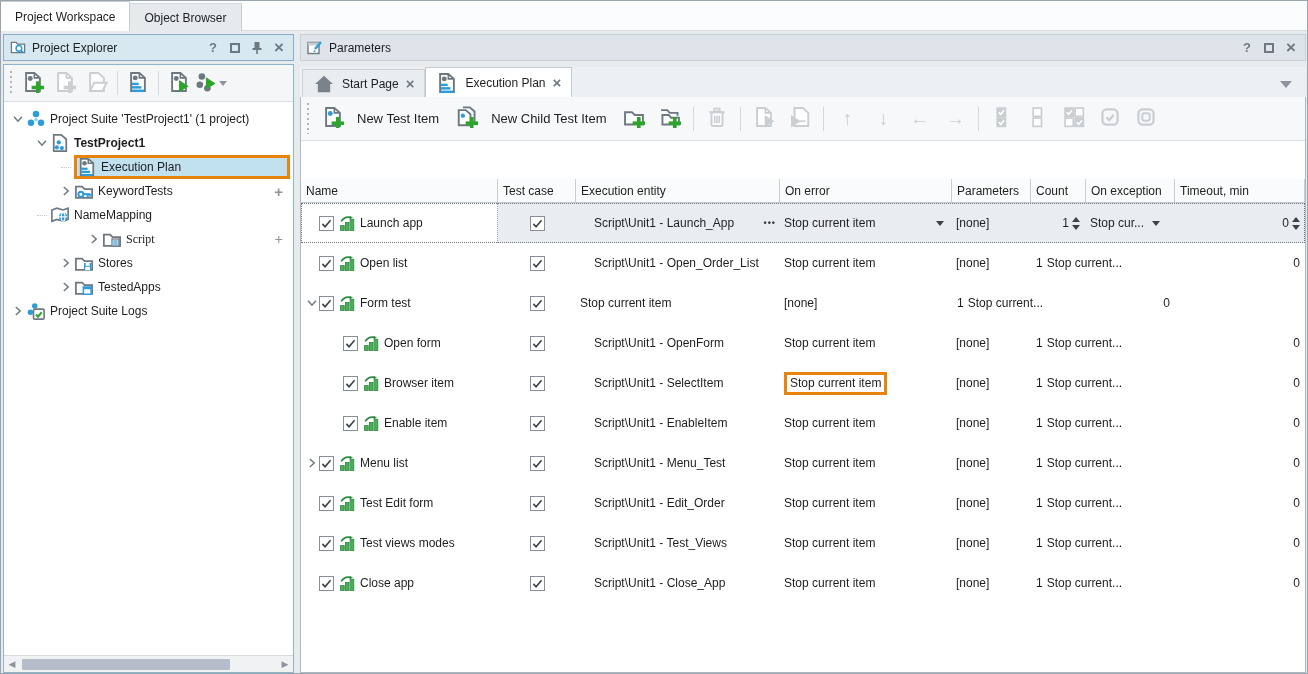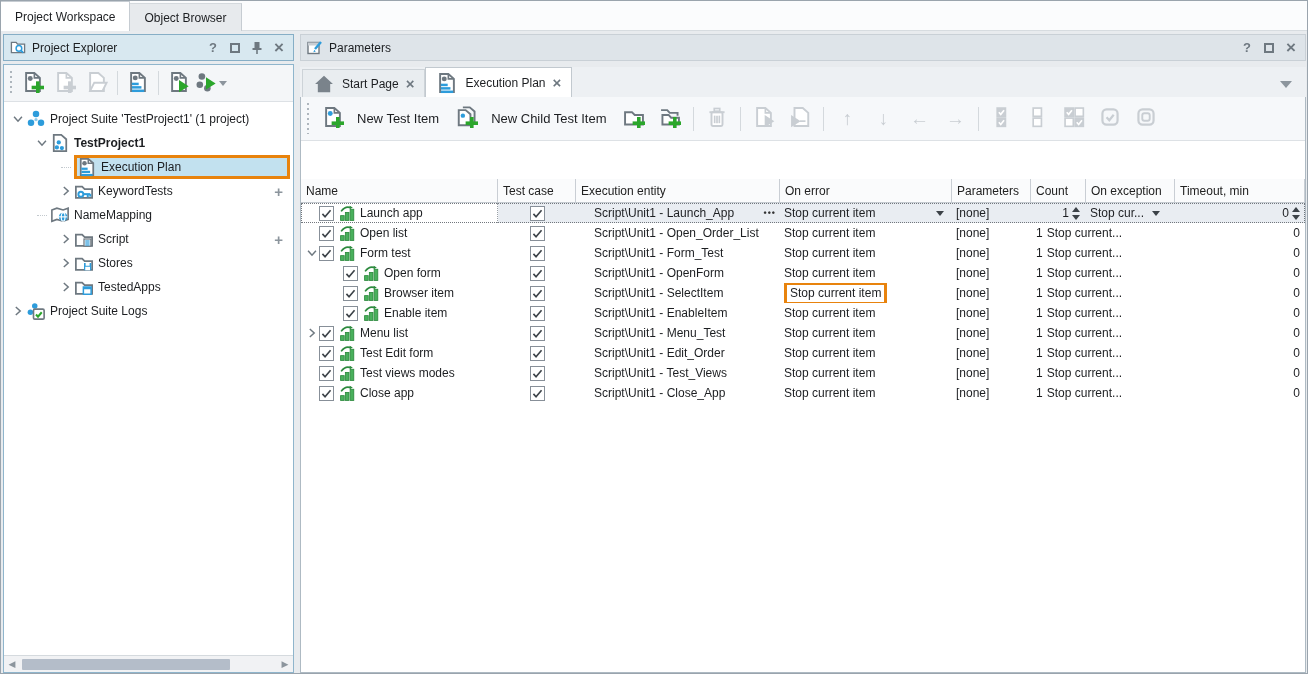--- a/index.html
+++ b/index.html
@@ -67,21 +67,21 @@
   .ws-body { flex:1; background:#ffffff; border:1px solid #aebac3; border-top:1px solid #c2c9cf; display:flex; flex-direction:column; margin-top:-1px;gap:38px; }
   .ws-toolbar { height:44px; background:#f6f8fa; gap:4px; }
   .ws-toolbar .tb-ico { width:32px; height:32px; }
   .arrow-glyph { font-size:19px; color:#c9ced3; width:26px; text-align:center; }
 
   
   .grid { width:1004px; }
   .thead { display:grid; grid-template-columns:197px 78px 204px 172px 79px 55px 89px 130px; height:24px;
            background:#fafbfc; border-bottom:1px solid #c4cad0; }
   .th { display:flex; align-items:center; padding:0 5px; border-right:1px solid #c9ced4; font-size:12px; color:#222; white-space:nowrap; overflow:hidden; }
-  .trow { display:grid; grid-template-columns:197px 78px 204px 172px 79px 55px 89px 130px; height:20px; background:#fff; }
+  .trow { display:grid; grid-template-columns:197px 78px 204px 172px 79px 55px 89px 130px; height:40px; background:#fff; }
   .trow.selected { background:#e9edf2; outline:1px dotted #72777d; outline-offset:-1px; }
   .cell { display:flex; align-items:center; padding:0 4px; white-space:nowrap; overflow:hidden; }
   .cell-name { padding-left:2px; }
   .trow.selected .cell-name { background:#ffffff; border-right:1px dotted #9aa0a6; }
   .cb { width:15px; height:15px; background:#fff; border:1px solid #878f98; display:flex; align-items:center; justify-content:center; flex:none; }
   .cell-tc { justify-content:center; }
   .cell-entity { padding-left:18px; position:relative; }
   .ellipsis-btn { margin-left:auto; color:#333; font-size:9px; letter-spacing:1px; font-weight:bold; }
   .caret-dn { width:0; height:0; border-left:4px solid transparent; border-right:4px solid transparent; border-top:5px solid #3c4248; margin-left:auto; margin-right:4px; }
   .cell-count { justify-content:flex-end; padding-right:6px; gap:3px; }
@@ -265,21 +265,21 @@
               <span class="ticon">
                 <svg width="22" height="22" viewBox="0 0 16 16">
                   <path d="M1.5 4l4-1.5 5 1.5 4-1.5v9l-4 1.5-5-1.5-4 1.5z" fill="#fff" stroke="#6e7880" stroke-width="1.3"></path>
                   <circle cx="10.5" cy="9.5" r="3.4" fill="#2d9cdb"></circle>
                   <ellipse cx="10.5" cy="9.5" rx="1.5" ry="3.4" fill="none" stroke="#fff" stroke-width="0.9"></ellipse>
                   <line x1="7.2" y1="9.5" x2="13.8" y2="9.5" stroke="#fff" stroke-width="0.9"></line>
                 </svg>
               </span>
               <span class="tlabel">NameMapping</span>
             </div>
-            <div class="tree-row" style="padding-left: 54px;">
+            <div class="tree-row" style="padding-left: 82px; font-family: Liberation Serif, serif;">
               <span class="exp">
                 <svg width="14" height="14" viewBox="0 0 16 16">
                   <polyline points="5.5,3.5 10.5,8 5.5,12.5" fill="none" stroke="#6e7880" stroke-width="1.7"></polyline>
                 </svg>
               </span>
               <span class="ticon">
                 <svg width="22" height="22" viewBox="0 0 16 16">
                   <path d="M1.5 4.5h5l2 2h6v7h-13z" fill="#fff" stroke="#6e7880" stroke-width="1.4"></path>
                   <rect x="8" y="8" width="5.5" height="5.8" fill="#fff" stroke="#6e7880" stroke-width="1"></rect>
                   <line x1="9" y1="9.6" x2="12.5" y2="9.6" stroke="#2d9cdb" stroke-width="1"></line>
@@ -649,23 +649,20 @@
                   </span>
                   <span>Form test</span>
                 </div>
                 <div class="cell cell-tc">
                   <span class="cb">
                     <svg width="13" height="13" viewBox="0 0 16 16">
                       <path d="M3 8.5l3.2 3.5L13 4" fill="none" stroke="#3c4248" stroke-width="2"></path>
                     </svg>
                   </span>
                 </div>
-                <div class="cell cell-entity">
-                  <span>Script\Unit1 - Form_Test</span>
-                </div>
                 <div class="cell">
                   <span>Stop current item</span>
                 </div>
                 <div class="cell">
                   <span>[none]</span>
                 </div>
                 <div class="cell cell-combined">
                   <span style="margin-right: 4px;">1</span>
                   <span>Stop current...</span>
                 </div>

